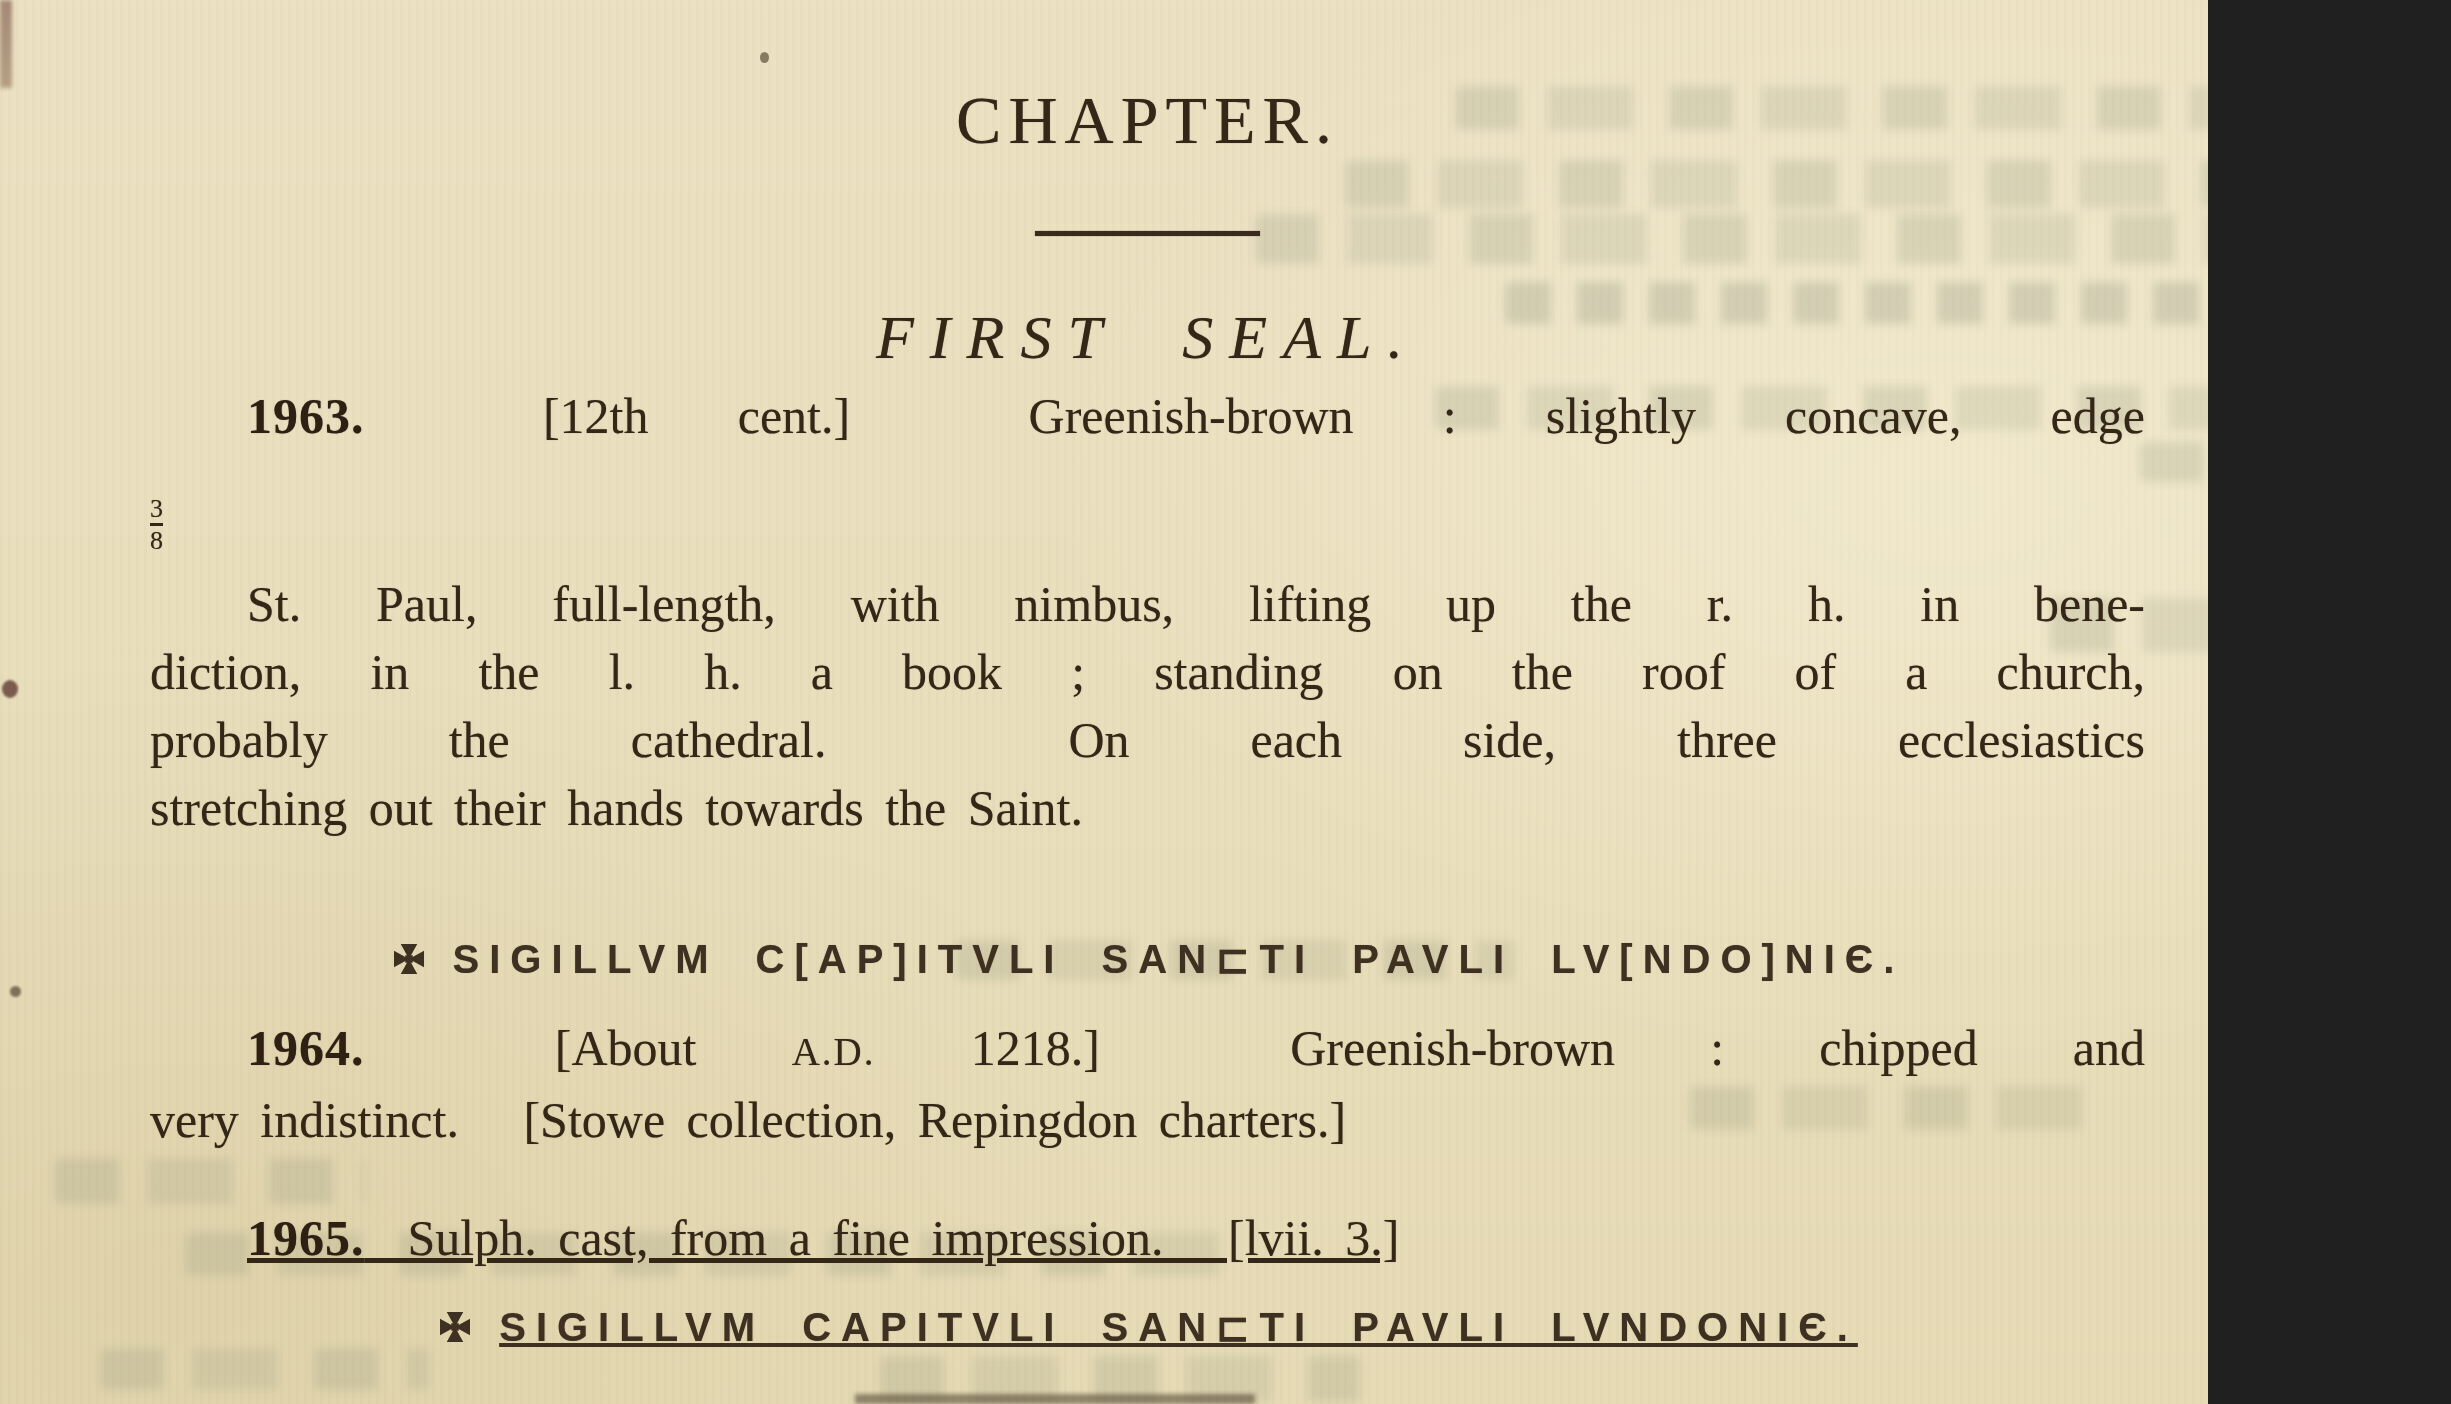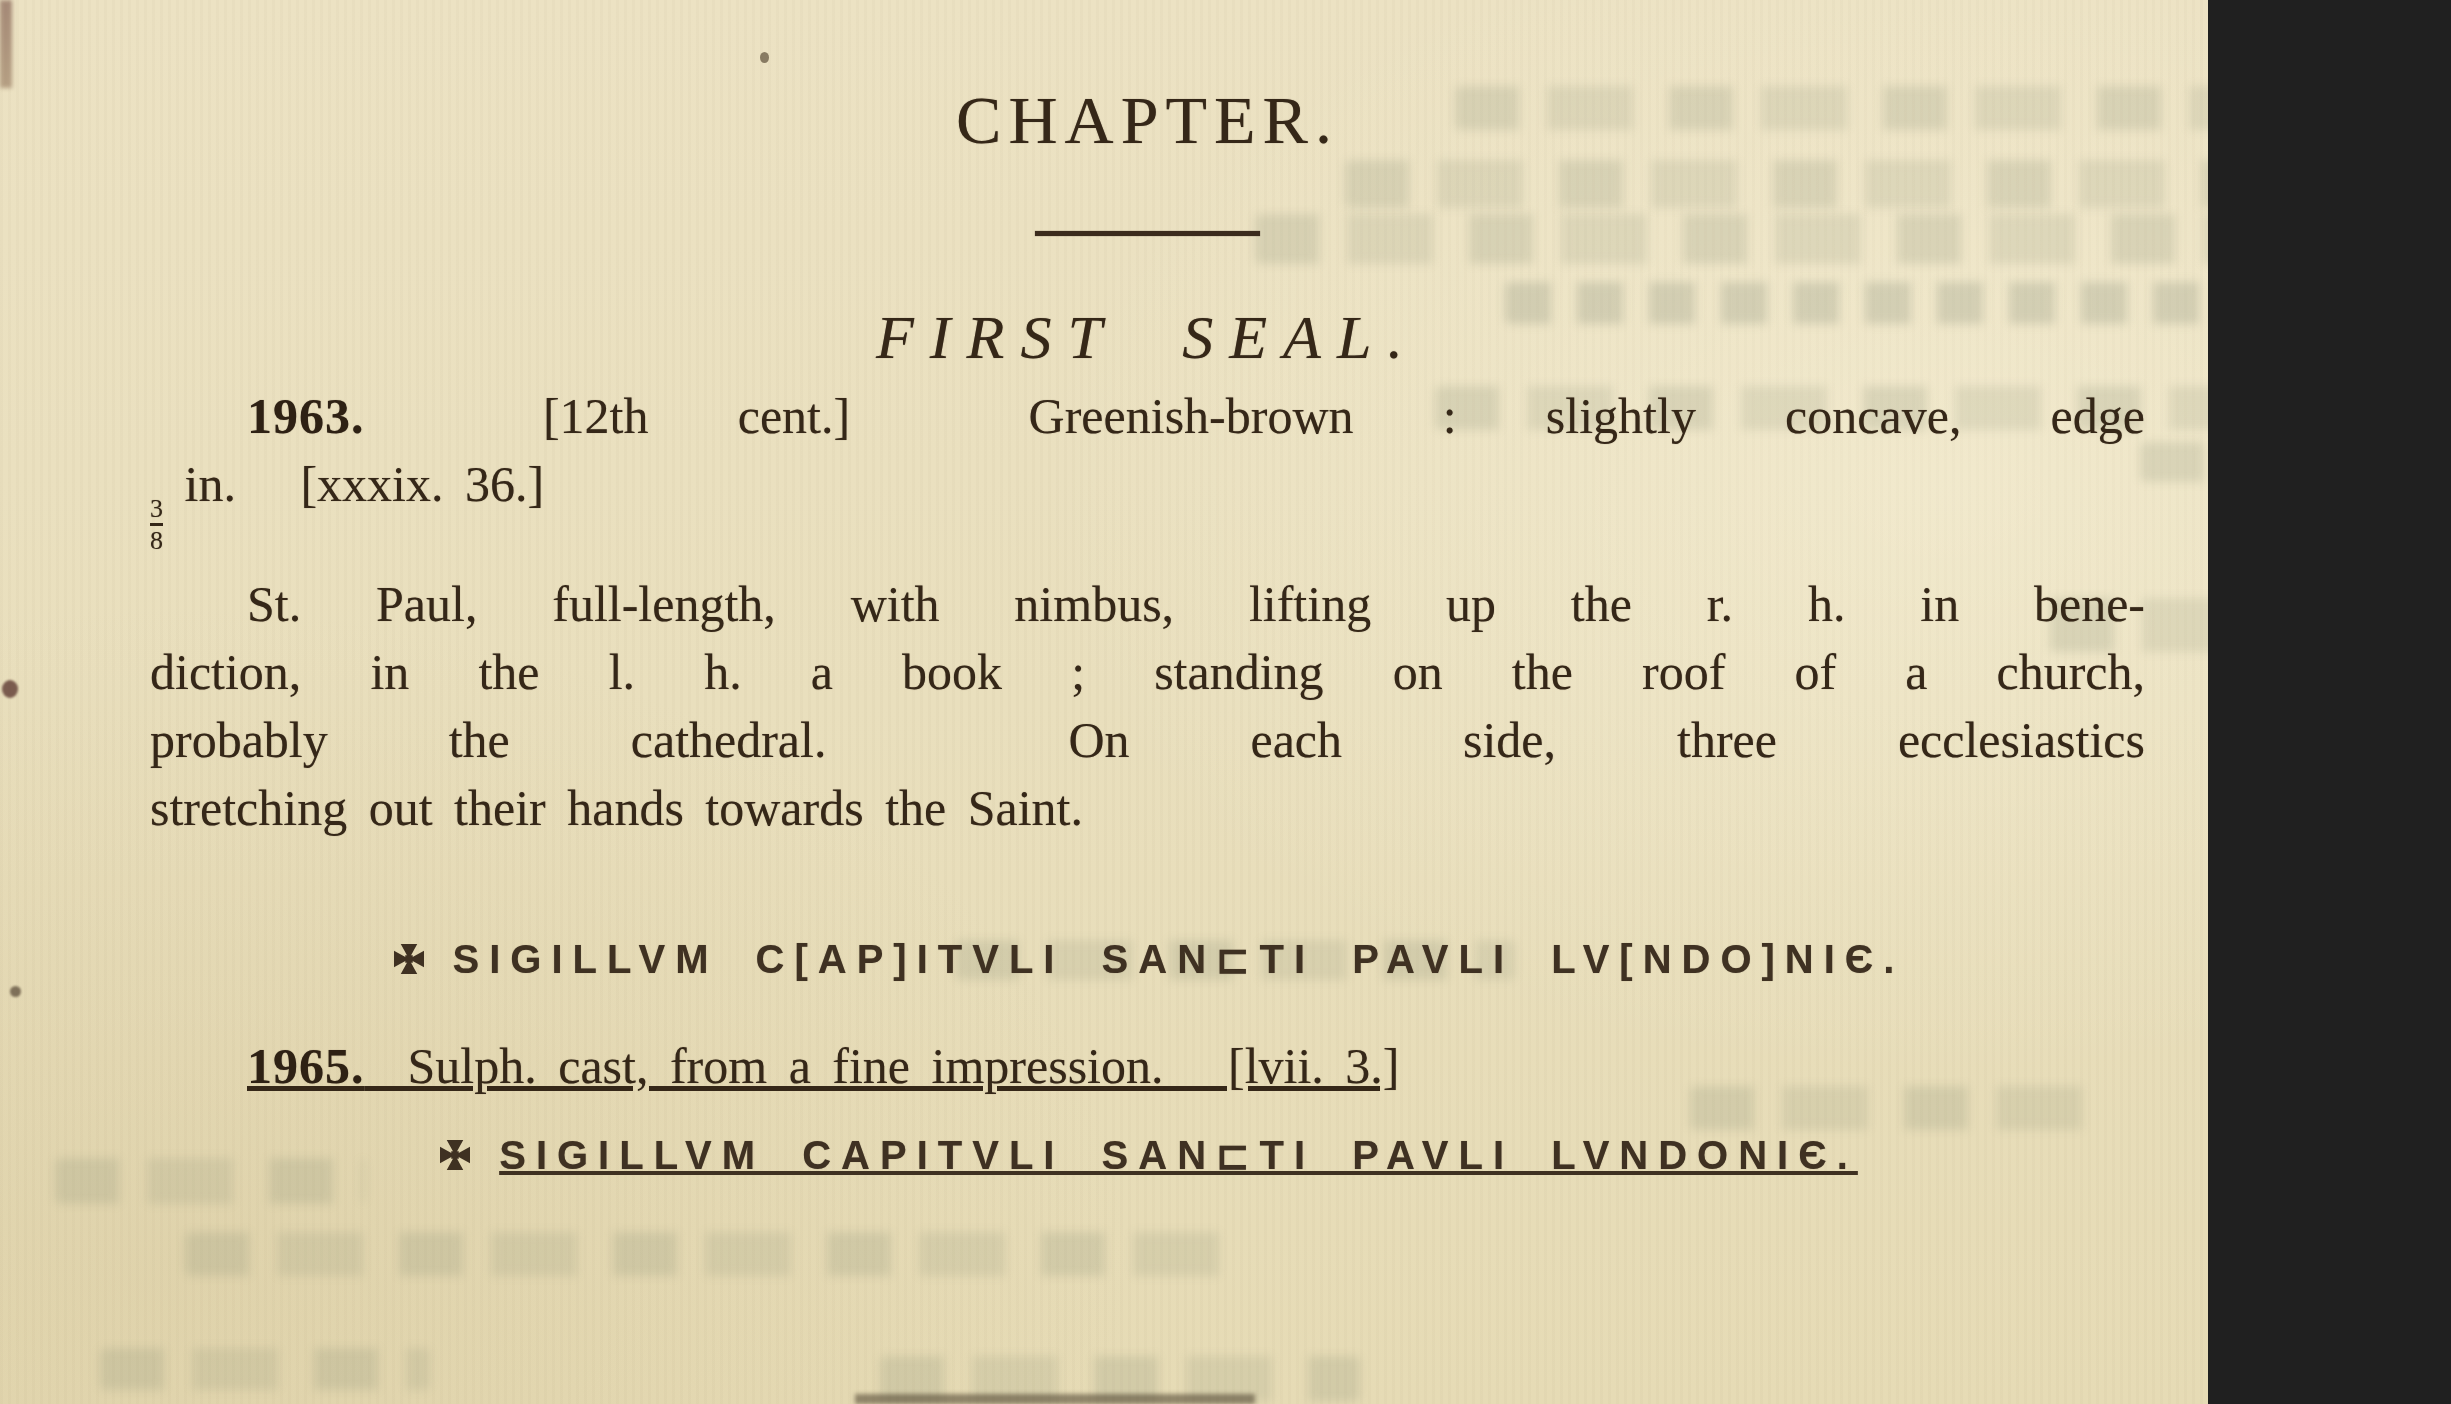--- a/index.html
+++ b/index.html
@@ -109,36 +109,40 @@
   <div class="artifact speck2" data-name="paper-speck"></div>
   <div class="artifact speck3" data-name="paper-speck"></div>
 
   <div class="column" data-name="text-column">
     <h1 data-name="chapter-heading">CHAPTER.</h1>
     <div class="rule" data-name="section-rule"></div>
     <h2 data-name="first-seal-heading">FIRST SEAL.</h2>
     <div data-name="entries-container">
         <div class="para" data-name="entry-1963">
           <div class="line justify indent" data-name="text-line"><span class="num" data-name="entry-number">1963.</span><span class="t" data-name="text-segment">  [12th cent.]  Greenish-brown : slightly concave, edge</span></div>
-          <div class="line" data-name="text-line"><span class="frac" data-name="stacked-fraction"><span class="fnum">3</span><span class="fden">8</span></span><span class="t" data-name="text-segment"> in.   [xxxix. 36.]</span></div>
+          <div class="line" data-name="text-line"><span class="frac" data-name="stacked-fraction"><span class="fnum">3</span><span class="fden">8</span></span></div>
         </div>
         <div class="para" data-name="entry-1963-desc">
           <div class="line justify indent" data-name="text-line"><span class="t" data-name="text-segment">St. Paul, full-length, with nimbus, lifting up the r. h. in bene-</span></div>
           <div class="line justify" data-name="text-line"><span class="t" data-name="text-segment">diction, in the l. h. a book ; standing on the roof of a church,</span></div>
           <div class="line justify" data-name="text-line"><span class="t" data-name="text-segment">probably the cathedral.  On each side, three ecclesiastics</span></div>
           <div class="line" data-name="text-line"><span class="t" data-name="text-segment">stretching out their hands towards the Saint.</span></div>
         </div>
         <div class="legend" data-name="legend-1">
           <span class="cross" data-name="maltese-cross-icon">
             <svg viewBox="0 0 24 24" aria-hidden="true">
               <path d="M12 12 L6.5 2 L17.5 2 Z M12 12 L22 6.5 L22 17.5 Z M12 12 L17.5 22 L6.5 22 Z M12 12 L2 17.5 L2 6.5 Z"></path>
               <rect x="9.5" y="9.5" width="5" height="5"></rect>
             </svg>
           </span>
           <span class="legend-text" data-name="seal-legend-text">SIGILLVM C[AP]ITVLI SAN⊏TI PAVLI LV[NDO]NIЄ.</span>
+        </div>
+        <div class="para" data-name="entry-1964">
+          <div class="line justify indent" data-name="text-line"><span class="num" data-name="entry-number">1964.</span><span class="t" data-name="text-segment">  [About </span><span class="sc" data-name="text-segment">A.D.</span><span class="t" data-name="text-segment"> 1218.]  Greenish-brown : chipped and</span></div>
+          <div class="line" data-name="text-line"><span class="t" data-name="text-segment">very indistinct.   [Stowe collection, Repingdon charters.]</span></div>
         </div>
         <div class="para" data-name="entry-1965">
           <div class="line indent" data-name="text-line"><span class="num" data-name="entry-number">1965.</span><span class="t" data-name="text-segment">  Sulph. cast, from a fine impression.   [lvii. 3.]</span></div>
         </div>
         <div class="legend" data-name="legend-2">
           <span class="cross" data-name="maltese-cross-icon">
             <svg viewBox="0 0 24 24" aria-hidden="true">
               <path d="M12 12 L6.5 2 L17.5 2 Z M12 12 L22 6.5 L22 17.5 Z M12 12 L17.5 22 L6.5 22 Z M12 12 L2 17.5 L2 6.5 Z"></path>
               <rect x="9.5" y="9.5" width="5" height="5"></rect>
             </svg>

